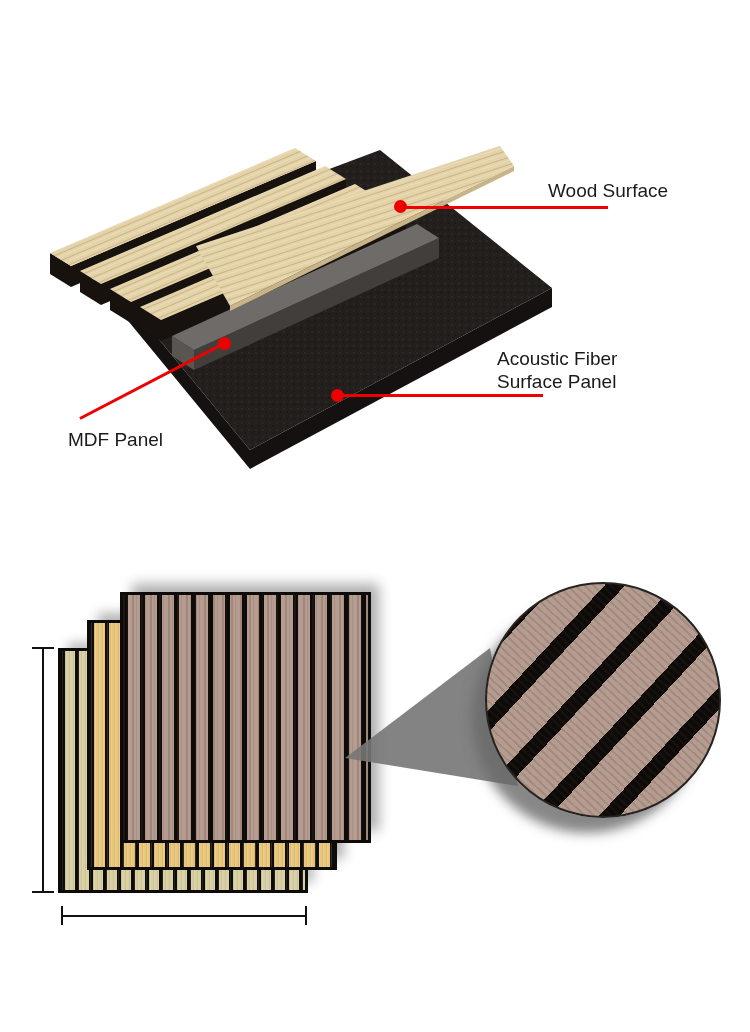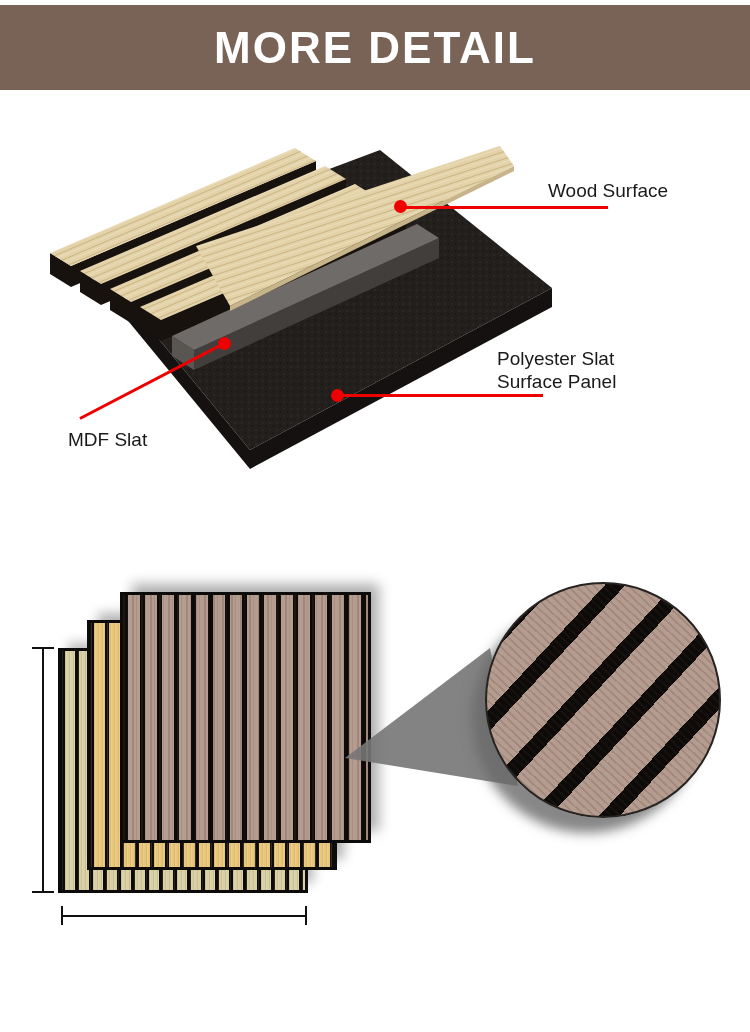--- a/index.html
+++ b/index.html
@@ -53,23 +53,20 @@
 
   .dim-line{position:absolute;background:var(--dim);z-index:6;}
   .dim-label{position:absolute;left:62px;top:920px;width:245px;text-align:center;
              color:var(--label-text);font-size:20px;z-index:6;}
 </style>
 </head>
 <body>
 
 <div id="page">
 
-  <div class="banner">
-    <h1>MORE DETAIL</h1>
-  </div>
 
   <svg class="photo-svg" viewBox="0 0 560 380">
     <defs>
       <pattern id="felt" width="7" height="7" patternUnits="userSpaceOnUse">
         <rect width="7" height="7" style="fill:var(--felt)"></rect>
         <circle cx="2" cy="2" r="0.9" fill="#2e2a27"></circle>
         <circle cx="5.2" cy="5" r="0.8" fill="#15110f"></circle>
       </pattern>
       <pattern id="grainW" width="7" height="7" patternUnits="userSpaceOnUse" patternTransform="rotate(-23)">
         <line x1="0" y1="1.5" x2="7" y2="1.5" stroke="rgba(140,110,60,0.30)" stroke-width="1"></line>
@@ -128,29 +125,29 @@
   <div>
     <div class="callout-line" style="left:400px;top:206px;width:208px;"></div>
     <div class="callout-dot" style="left:394px;top:200px;"></div>
     <div class="callout-label" style="left:548px;top:179px;">Wood Surface</div>
   </div>
 
   <div>
     <div class="callout-line" style="left:337px;top:394px;width:206px;"></div>
     <div class="callout-dot" style="left:331px;top:389px;"></div>
     <div class="callout-label" style="left:497px;top:347px;">
-      <span style="display:block">Polyester Slat</span>
+      <span style="display:block">Acoustic Fiber</span>
       <span style="display:block">Surface Panel</span>
     </div>
   </div>
 
   <div>
     <div class="callout-line diag" style="left:80px;top:417px;width:162px;transform:rotate(-27.5deg);"></div>
     <div class="callout-dot" style="left:218px;top:337px;"></div>
-    <div class="callout-label" style="left:68px;top:428px;">MDF Slat</div>
+    <div class="callout-label" style="left:68px;top:428px;">MDF Panel</div>
   </div>
 
   <div class="panel panel-pale"></div>
   <div class="panel panel-gold"></div>
   <div class="panel panel-walnut"></div>
 
   <div class="magnifier-cone"></div>
   <div class="magnifier-circle"></div>
 
   <div>

